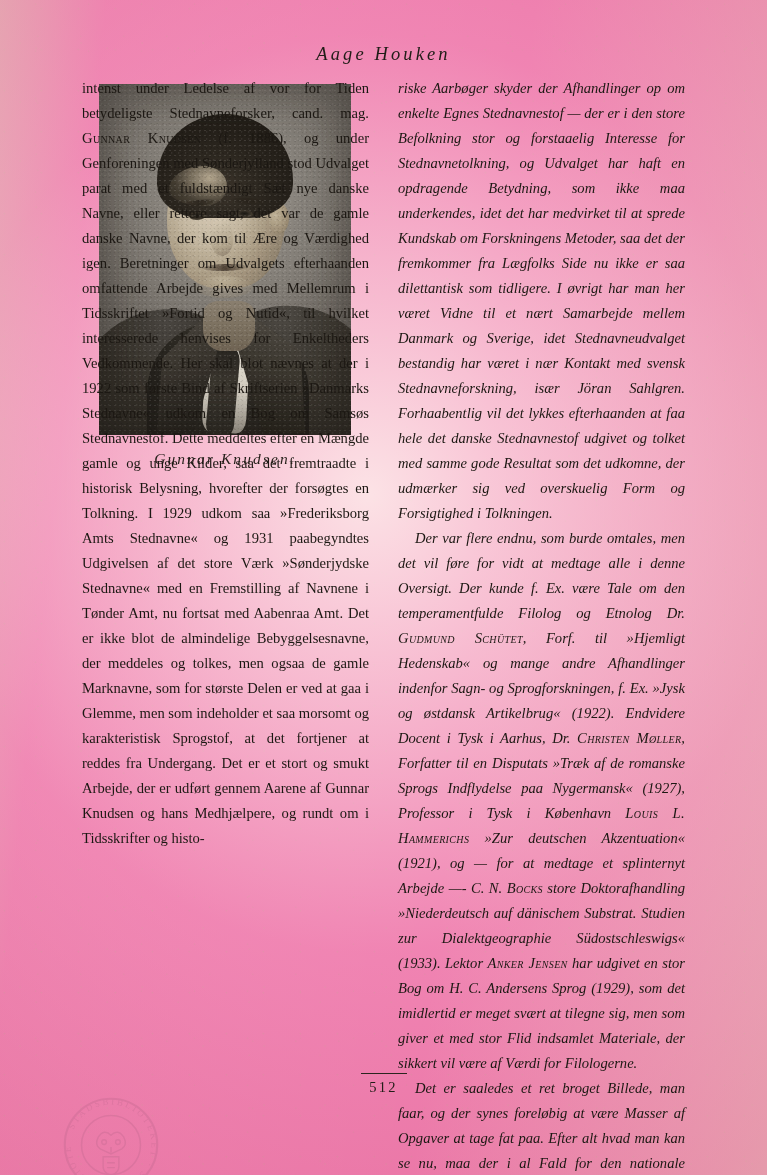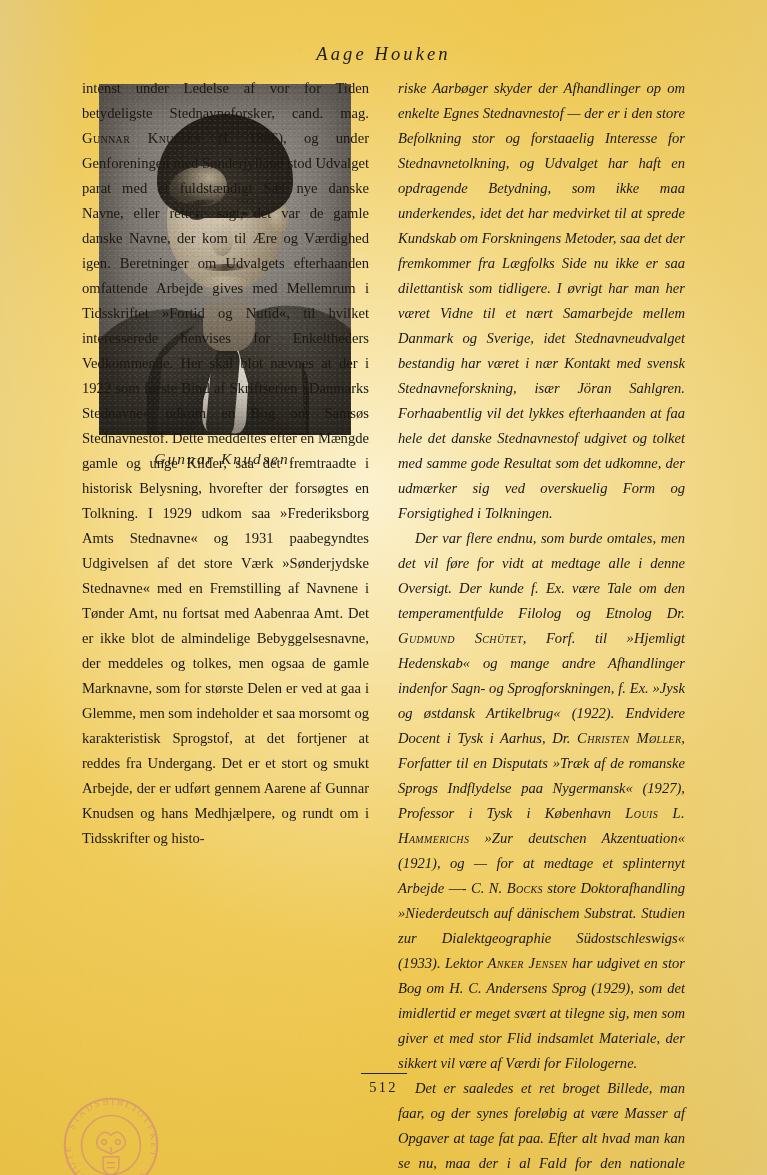--- a/index.html
+++ b/index.html
@@ -5,21 +5,21 @@
   html, body {
     margin: 0;
     padding: 0;
     background: #6e6e6e;
   }
   .page {
     position: relative;
     width: 767px;
     height: 1175px;
     overflow: hidden;
-    background: #eab308;
+    background: #ec4899;
     font-family: "Liberation Serif", "DejaVu Serif", serif;
     color: #1a1713;
   }
   
   .paper-tex {
     position: absolute;
     inset: 0;
     background:
       radial-gradient(ellipse 120% 85% at 48% 42%, rgba(255,253,243,0.85) 0%, rgba(248,243,226,0.35) 46%, rgba(226,216,188,0.30) 78%, rgba(205,193,162,0.55) 100%),
       linear-gradient(96deg, rgba(214,203,172,0.45) 0%, rgba(246,241,224,0.05) 12%, rgba(250,246,231,0.0) 60%, rgba(226,215,185,0.38) 100%);

